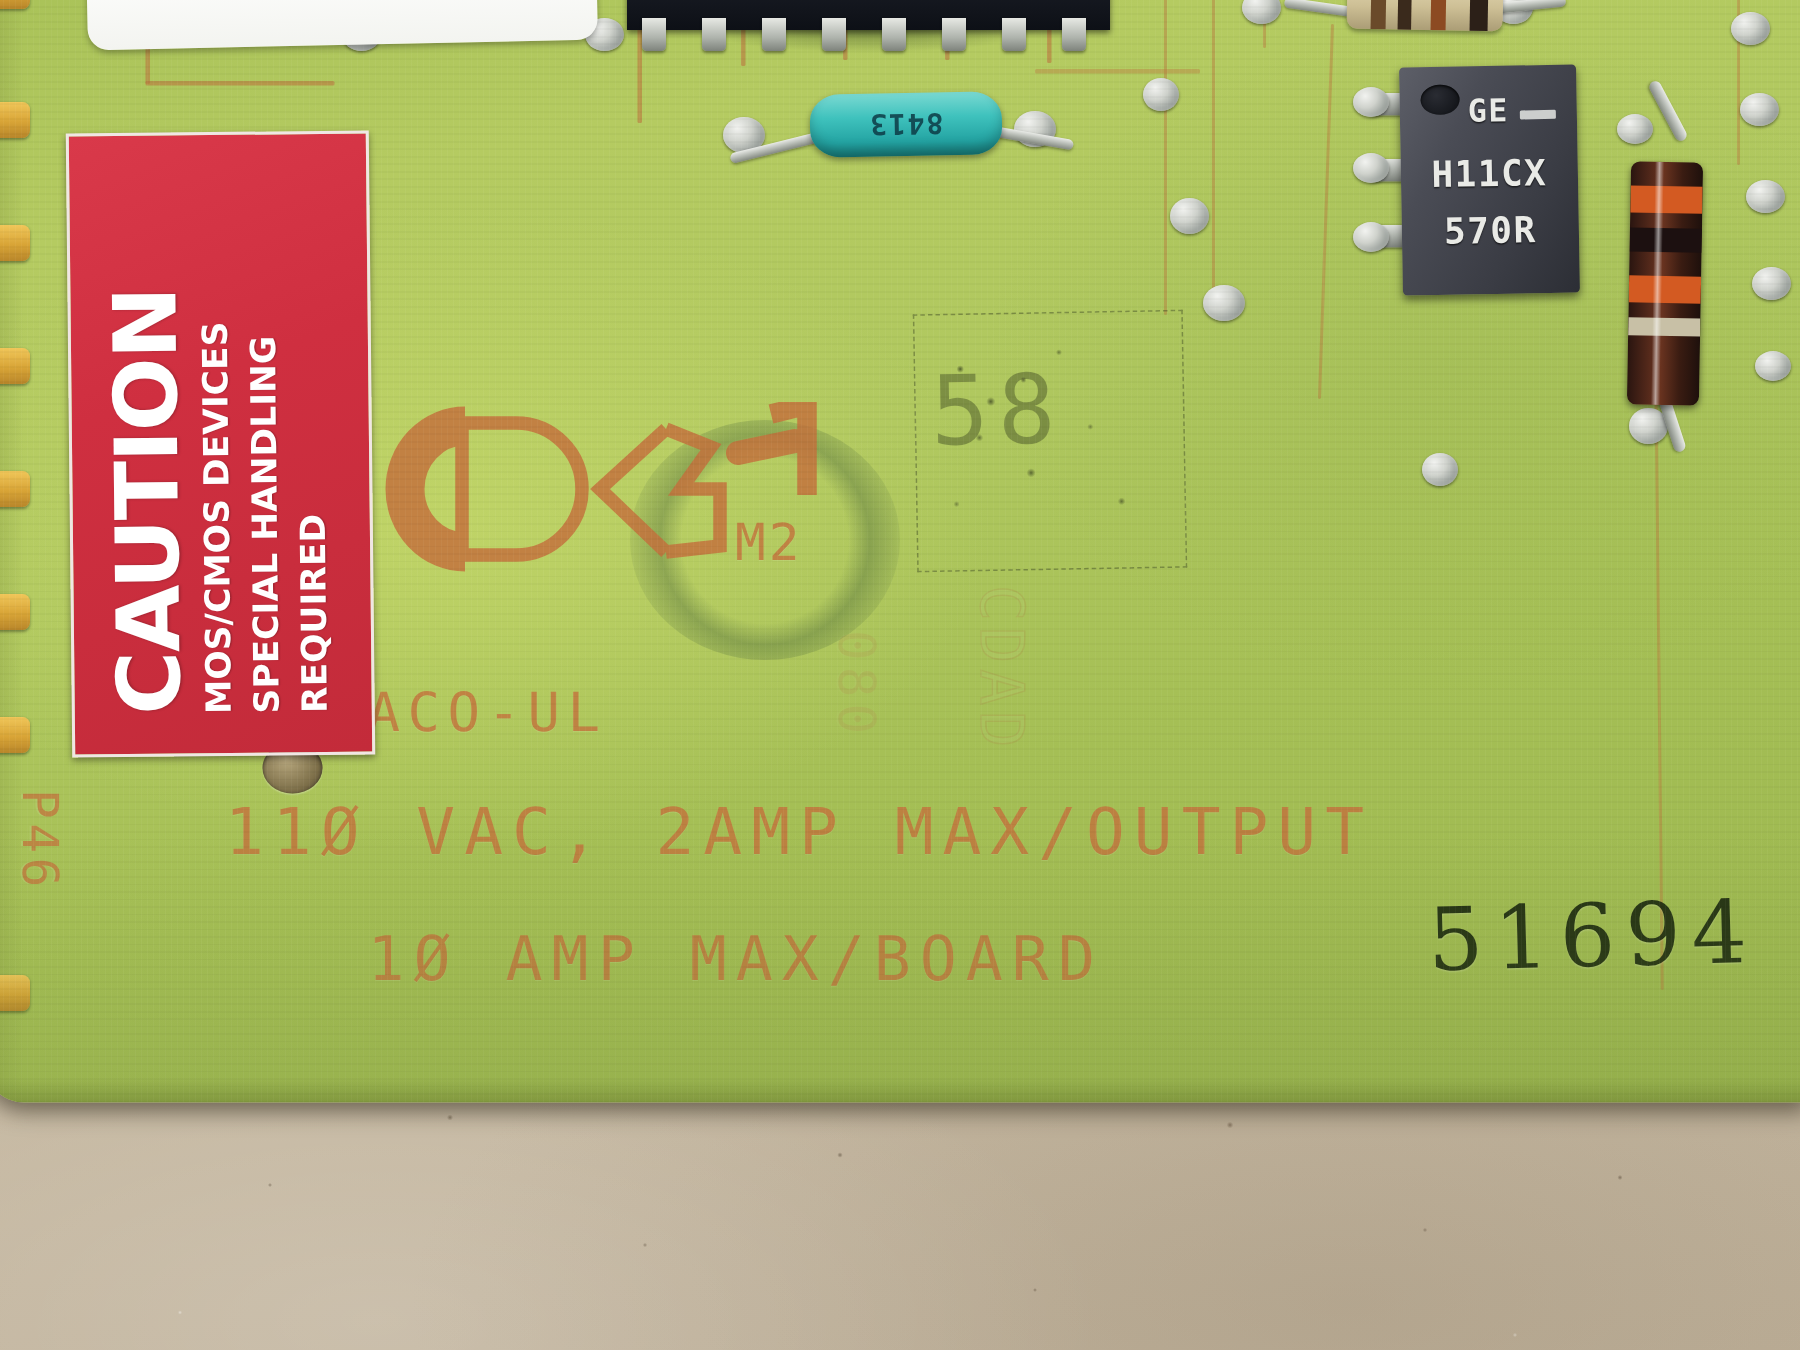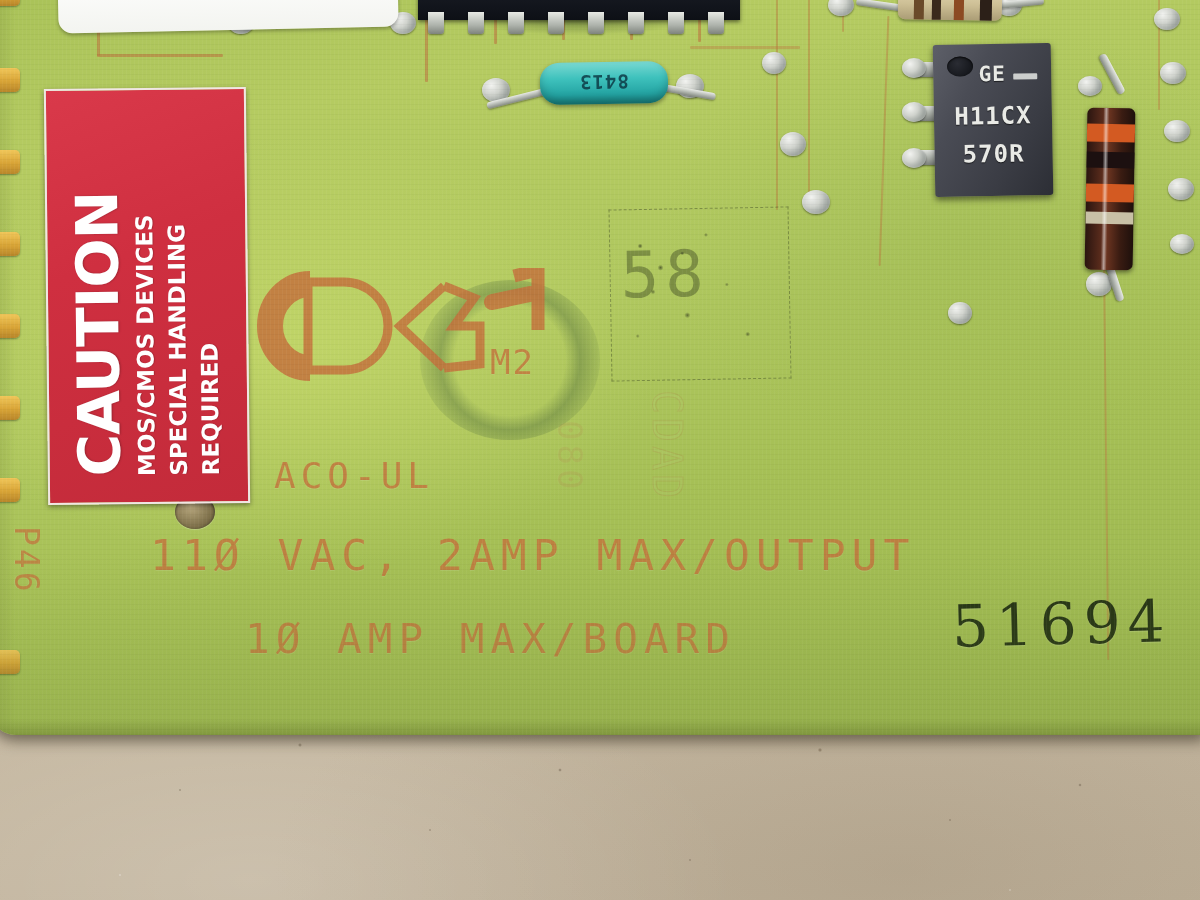--- a/index.html
+++ b/index.html
@@ -96,21 +96,21 @@
 
   
   .silk{
     position:absolute;color:#c4703c;opacity:.78;
     font-family:"DejaVu Sans Mono","Liberation Mono",monospace;
     letter-spacing:6px;white-space:nowrap;
     text-shadow:0 1px 0 rgba(255,255,255,.12);
   }
   #silk-110{left:160px;top:540px;font-size:43px;}
   #silk-10amp{left:255px;top:625px;font-size:41px;}
-  #silk-aco{left:255px;top:465px;font-size:36px;letter-spacing:5px;margin-left:29px;}
+  #silk-aco{left:255px;top:465px;font-size:36px;letter-spacing:5px;}
   #silk-m2{left:500px;top:352px;font-size:34px;letter-spacing:2px;}
 
   
   #silk-p46{
     left:56px;top:536px;font-size:33px;letter-spacing:3px;
     transform:rotate(90deg);transform-origin:left top;opacity:.72;
   }
   
   #silk-ghost{
     left:700px;top:400px;font-size:40px;letter-spacing:4px;

